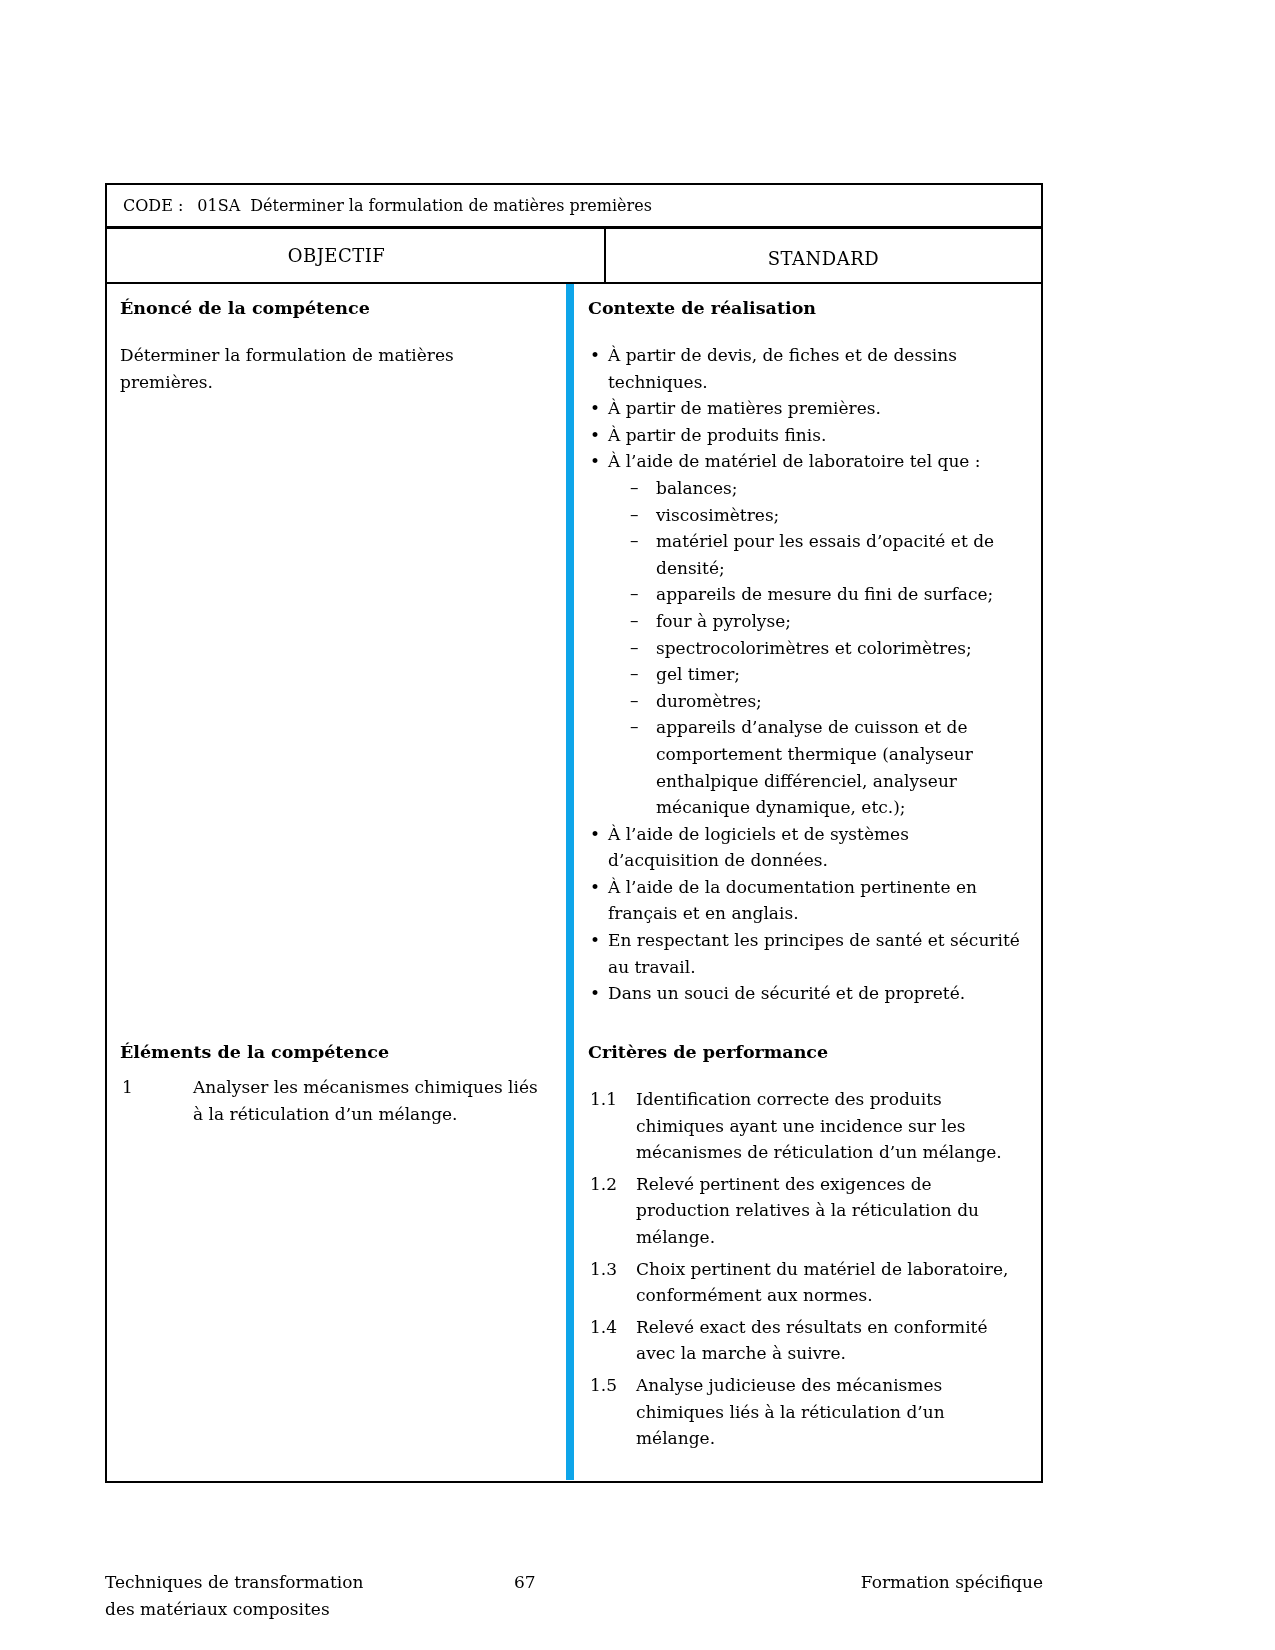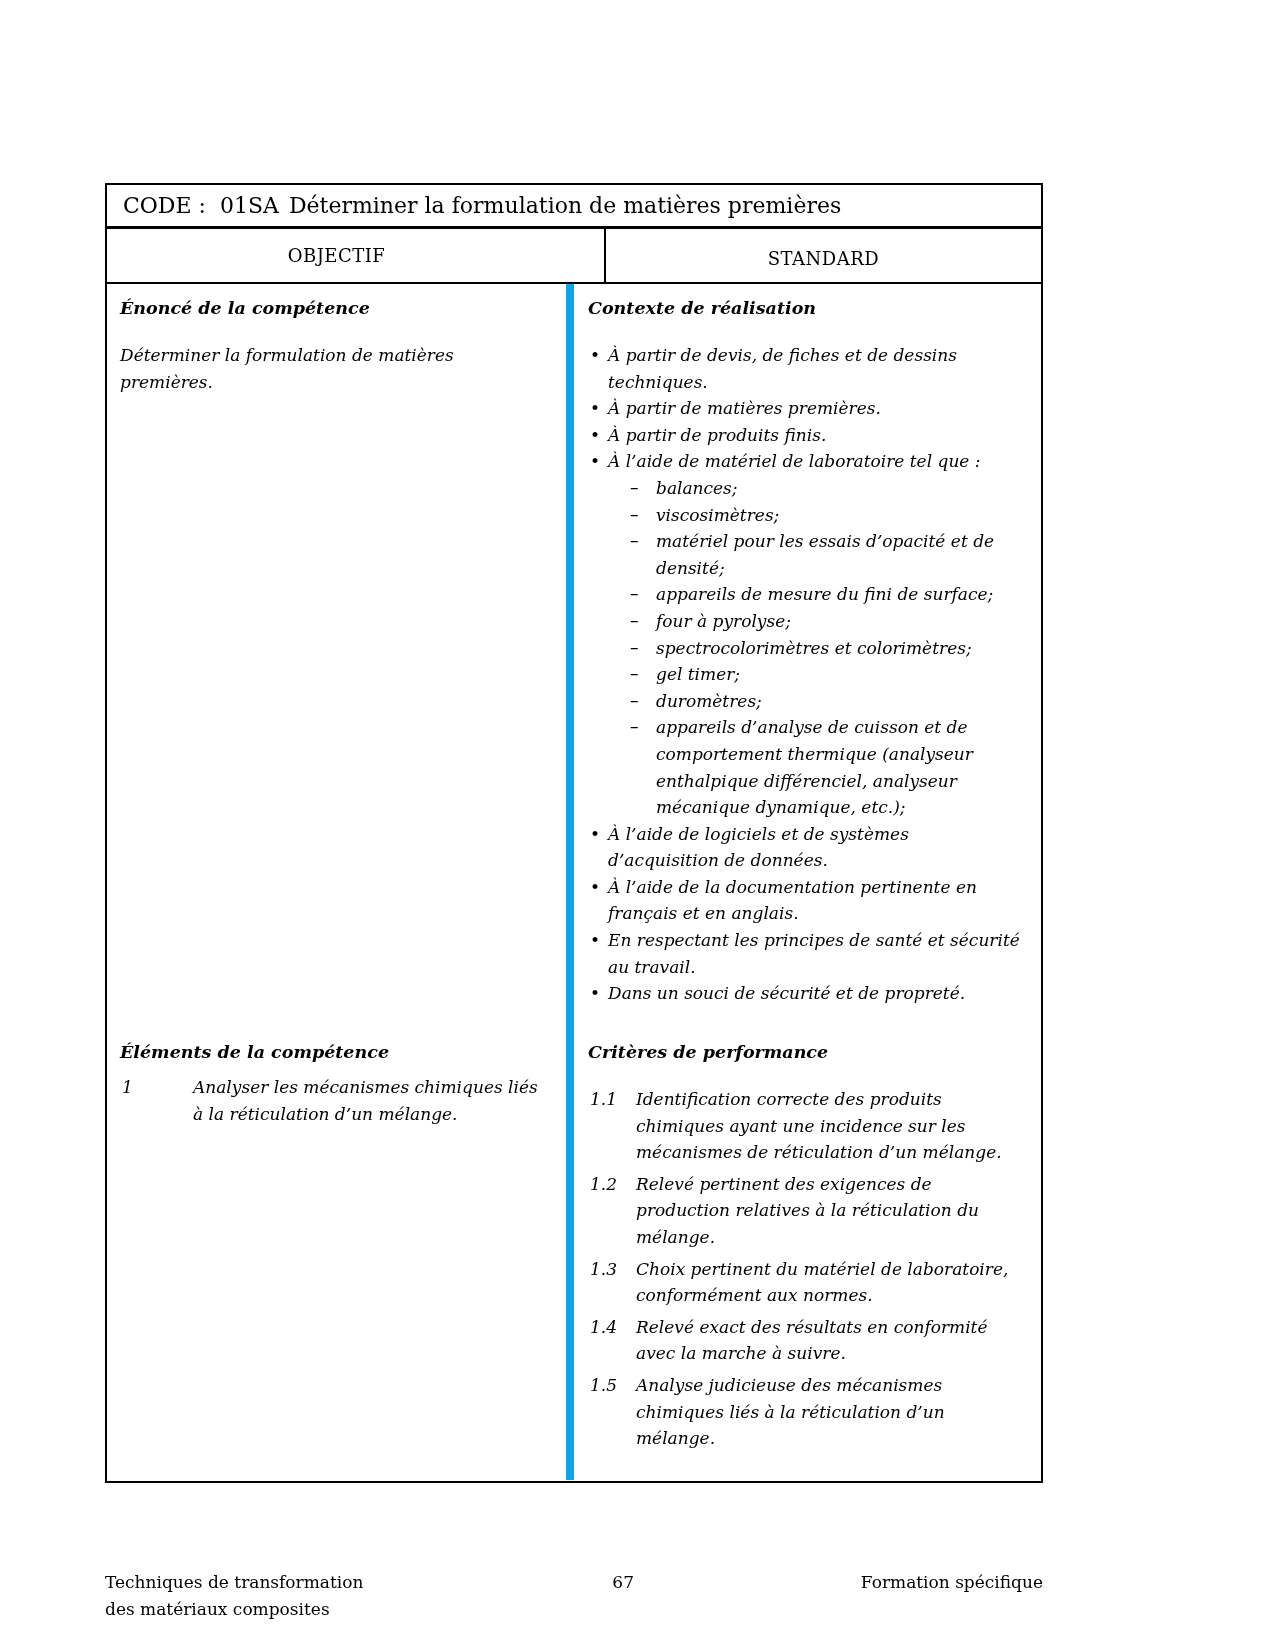--- a/index.html
+++ b/index.html
@@ -24,21 +24,21 @@
     background: #fff;
   }
   
   .row-code {
     height: 44px;
     box-sizing: border-box;
     border-bottom: 3px solid #000;
     display: flex;
     align-items: center;
     padding-left: 16px;
-    font-size: 22px;
+    font-size: 16px;
     white-space: nowrap;
   }
   .code-value { margin-left: 14px; }
   .code-title { margin-left: 10px; }
   
   .row-headers {
     height: 55px;
     box-sizing: border-box;
     border-bottom: 2px solid #000;
     display: flex;
@@ -56,21 +56,20 @@
   .hcell-right { flex: 1; border-left: 2px solid #000; }
   .hcell-right span { transform: translateY(3px); }
   
   .row-content {
     position: relative;
     display: flex;
     height: 1196px;
     box-sizing: border-box;
     font-size: 17px;
     line-height: 26.6px;
-    font-style: italic;
   }
   .cell-objectif {
     position: relative;
     width: 459px;
     box-sizing: border-box;
     padding: 11px 16px 0 13px;
   }
   .cell-standard {
     position: relative;
     flex: 1;
@@ -115,21 +114,21 @@
     position: absolute;
     left: 105px;
     top: 1521px;
     width: 938px;
     display: flex;
     font-size: 17px;
     line-height: 26.5px;
     margin-top: 48px;
   }
   .footer-left { flex: 1; }
-  .footer-center { width: 120px; text-align: right; }
+  .footer-center { width: 120px; text-align: left; }
   .footer-right { flex: 1; text-align: right; }
 </style>
 </head>
 <body>
 
 <div class="page">
 
   <div class="doc-table">
 
     <div class="row-code">

